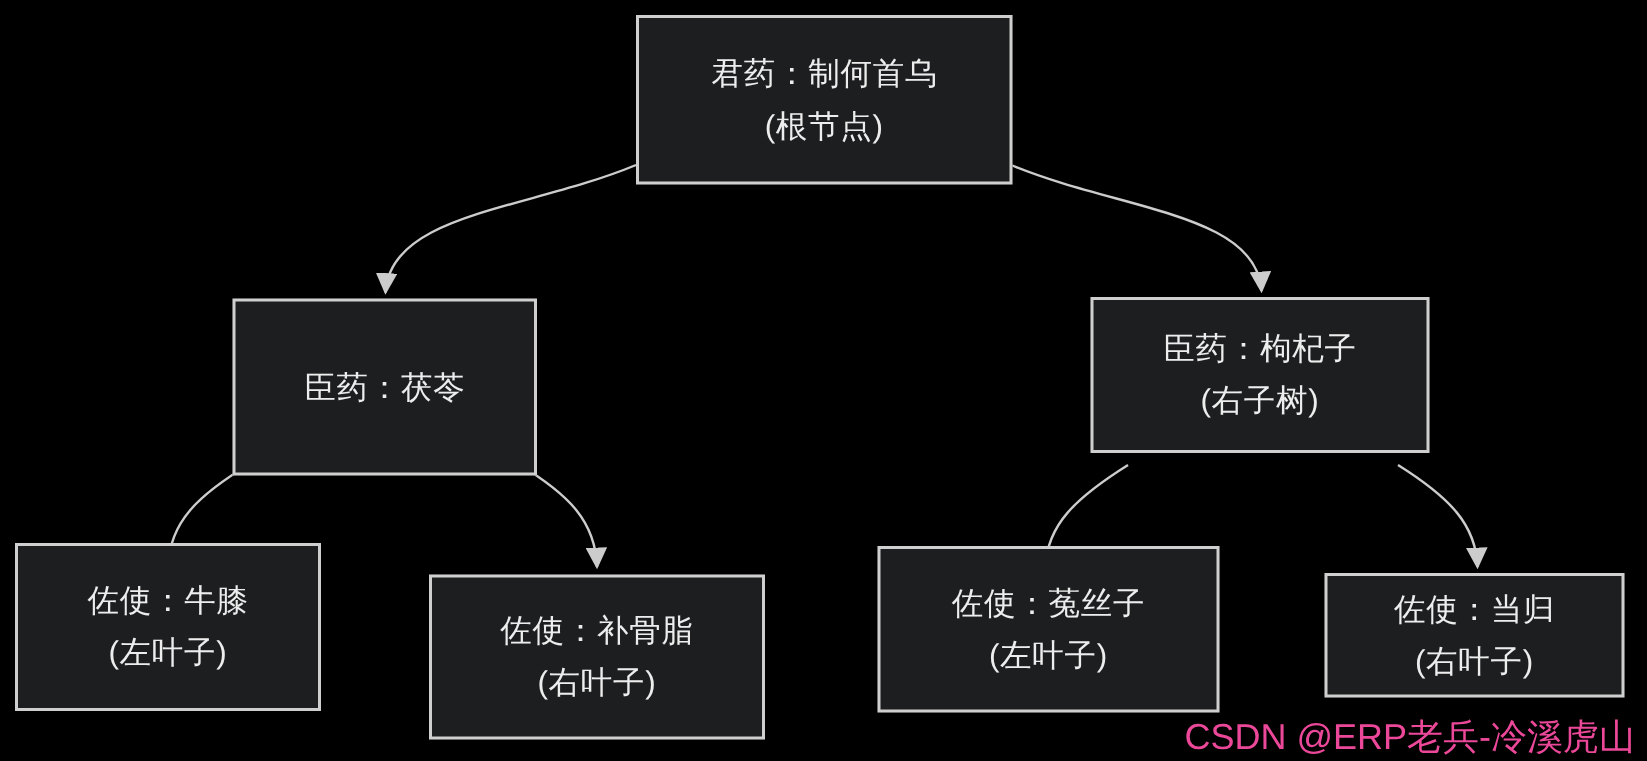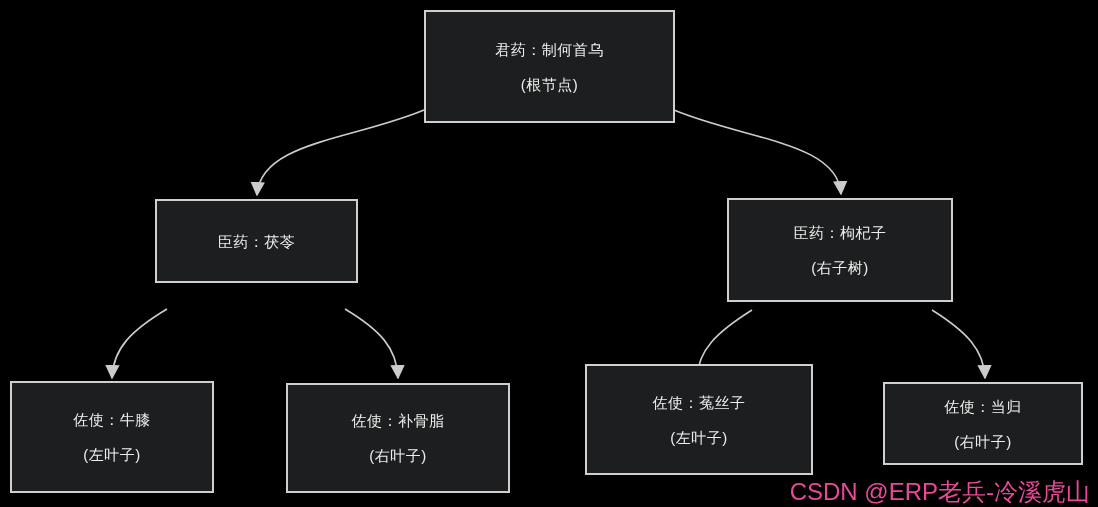--- a/index.html
+++ b/index.html
@@ -32,21 +32,21 @@
     position: absolute;
     box-sizing: border-box;
     background: #1d1e1f;
     border: 2px solid #cfcfcf;
     color: #ededed;
     display: flex;
     flex-direction: column;
     align-items: center;
     justify-content: center;
     text-align: center;
-    font-size: 15px;
+    font-size: 21px;
     line-height: 35px;
     z-index: 2;
     letter-spacing: 0.5px;
   }
   .node .node-line {
     white-space: nowrap;
   }
   #watermark {
     position: absolute;
     right: 8px;
@@ -75,30 +75,30 @@
     <path class="edge" d="M345,309 C380,330 397,348 398,378" marker-end="url(#arrow)"></path>
     <path class="edge" d="M752,310 C717,332 698,350 697,378" marker-end="url(#arrow)"></path>
     <path class="edge" d="M932,310 C967,332 984,350 985,378" marker-end="url(#arrow)"></path>
   </svg>
 
   <div class="node" style="left:424px; top:10px; width:251px; height:113px;">
     <div class="node-line">君药：制何首乌</div>
     <div class="node-line">(根节点)</div>
   </div>
 
-  <div class="node" style="left:155px; top:199px; width:203px; height:84px;">
+  <div class="node" style="left:155px; top:199px; width:203px; height:118px;">
     <div class="node-line">臣药：茯苓</div>
   </div>
 
   <div class="node" style="left:727px; top:198px; width:226px; height:104px;">
     <div class="node-line">臣药：枸杞子</div>
     <div class="node-line">(右子树)</div>
   </div>
 
-  <div class="node" style="left:10px; top:381px; width:204px; height:112px;">
+  <div class="node" style="left:10px; top:362px; width:204px; height:112px;">
     <div class="node-line">佐使：牛膝</div>
     <div class="node-line">(左叶子)</div>
   </div>
 
   <div class="node" style="left:286px; top:383px; width:224px; height:110px;">
     <div class="node-line">佐使：补骨脂</div>
     <div class="node-line">(右叶子)</div>
   </div>
 
   <div class="node" style="left:585px; top:364px; width:228px; height:111px;">

